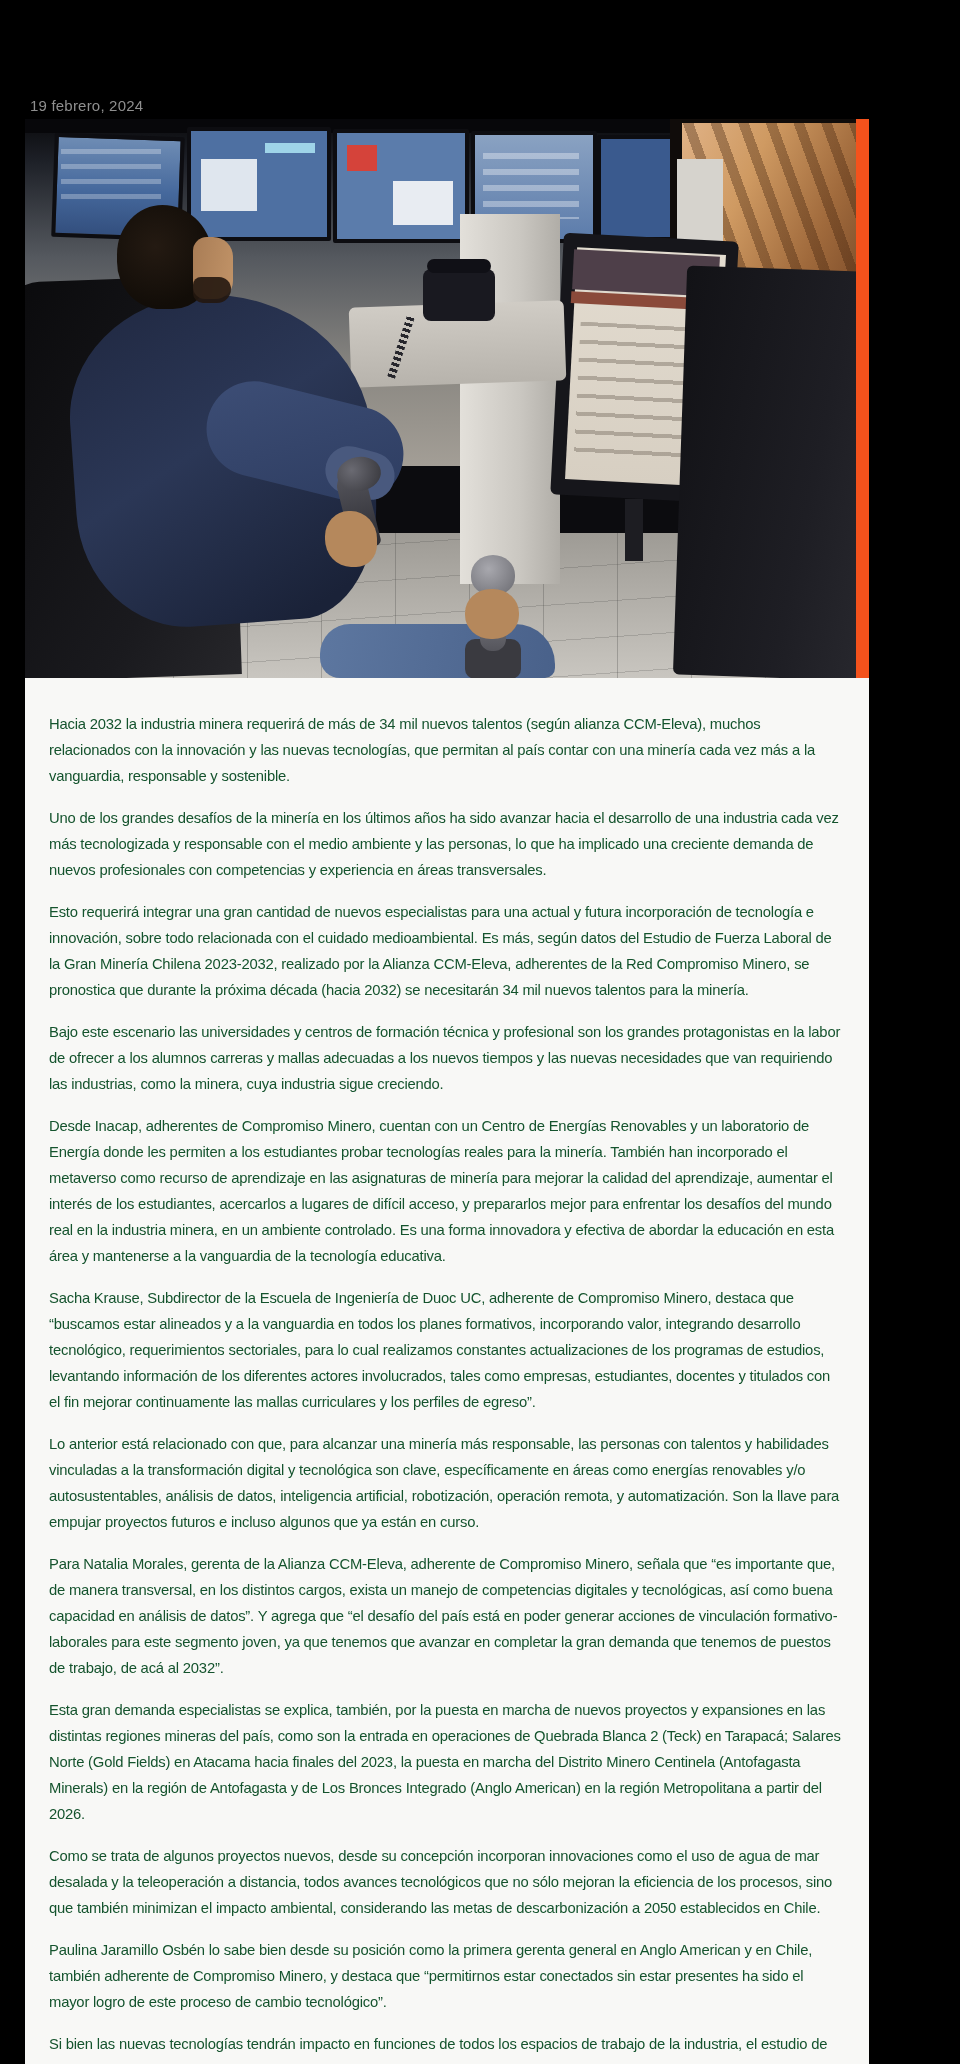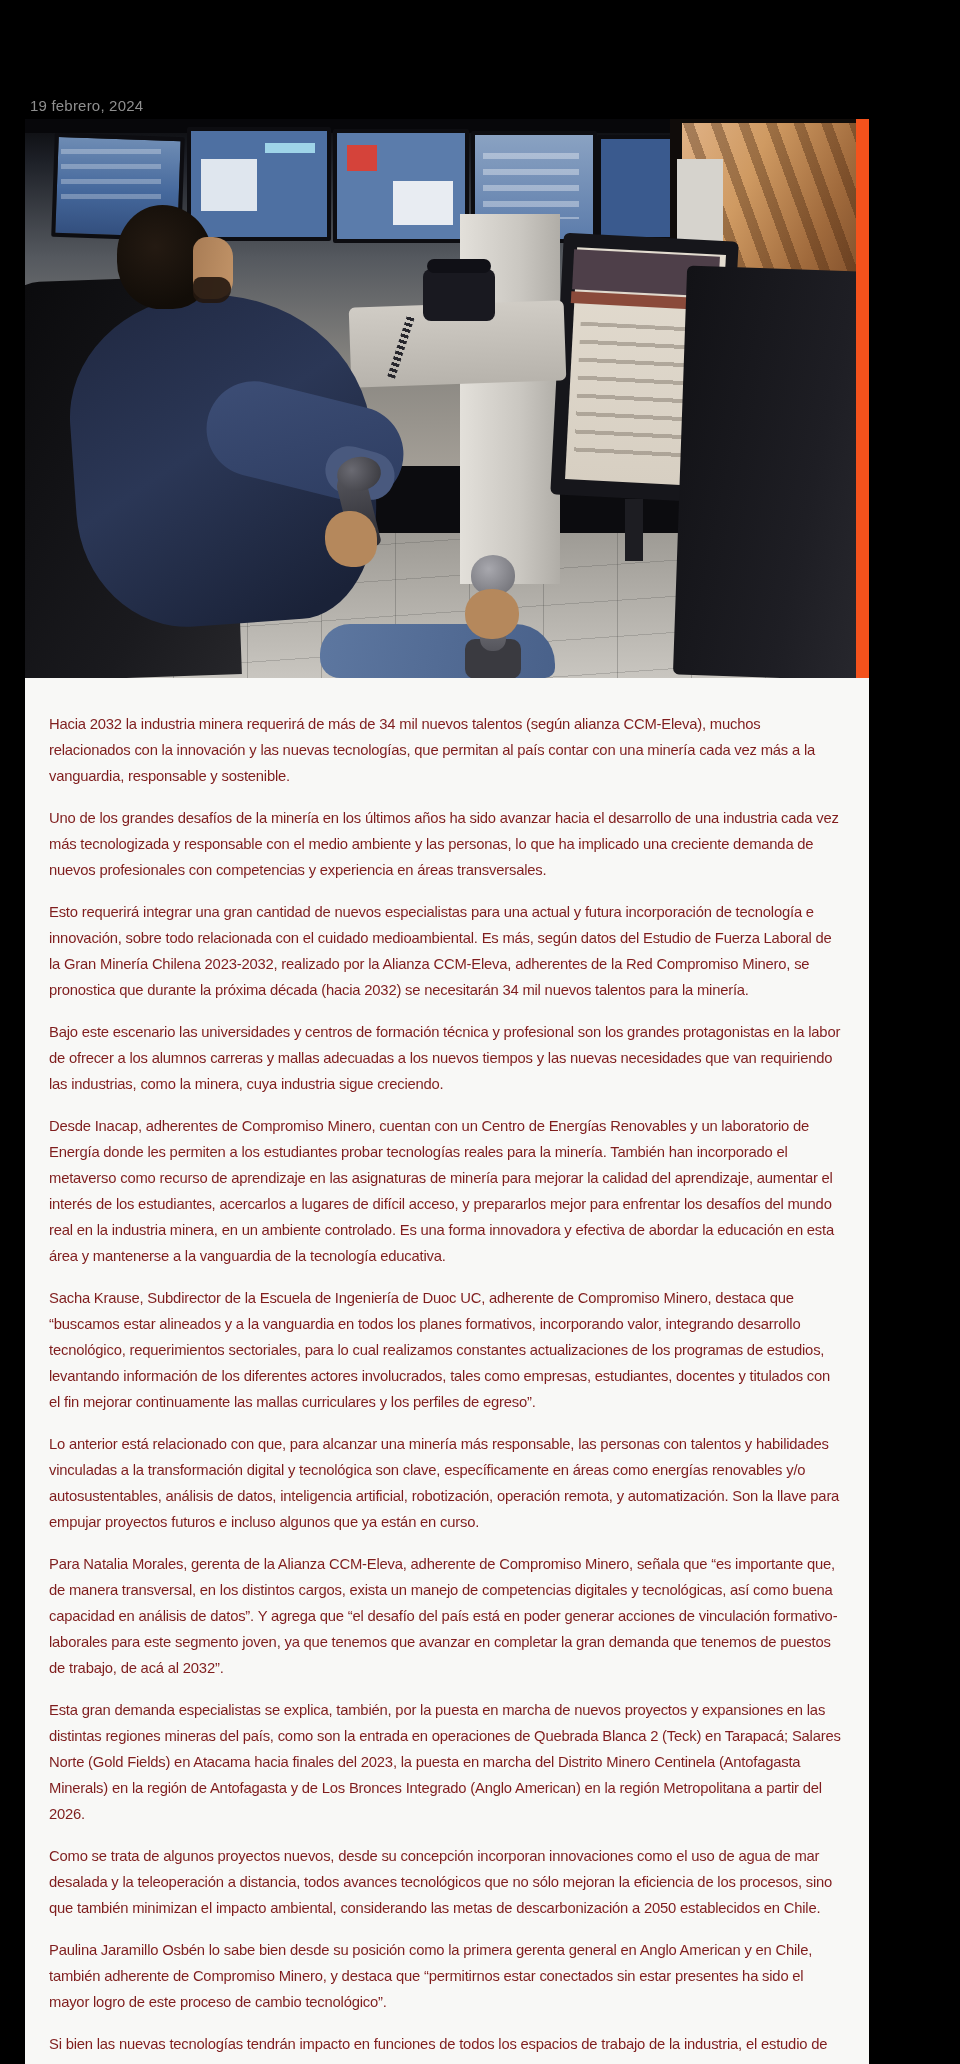--- a/index.html
+++ b/index.html
@@ -65,21 +65,21 @@
   .ctrl1-knob{left:312px;top:338px;width:44px;height:34px;background:radial-gradient(circle at 35% 35%,#6a6a72,#333338);border-radius:50%;transform:rotate(-10deg);}
   .ctrl1-stick{left:318px;top:352px;width:30px;height:78px;background:linear-gradient(#55555c,#2b2b31);border-radius:14px 14px 6px 6px;transform:rotate(-14deg);}
   .hand1{left:300px;top:392px;width:52px;height:56px;background:#b5885c;border-radius:45% 50% 40% 50%;}
   .jeans{left:295px;top:505px;width:235px;height:54px;background:linear-gradient(100deg,#5d77a0,#49618a);border-radius:30px 40px 10px 20px;}
   .ctrl2-base{left:440px;top:520px;width:56px;height:40px;background:#3a3a40;border-radius:10px;}
   .ctrl2-stick{left:455px;top:452px;width:26px;height:80px;background:linear-gradient(#9a9aa0,#55555c);border-radius:12px;}
   .ctrl2-knob{left:446px;top:436px;width:44px;height:40px;background:radial-gradient(circle at 40% 35%,#a8a8ae,#6a6a70);border-radius:50% 50% 45% 45%;}
   .hand2{left:440px;top:470px;width:54px;height:50px;background:#b5885c;border-radius:48%;}
   
   .article{background:#f8f8f6;height:1402px;box-sizing:border-box;padding:33px 24px 30px;overflow:hidden;}
-  .article p{margin:0 0 16px;font-size:14.8px;line-height:26px;color:#7f1d1d;letter-spacing:-.2px;}
+  .article p{margin:0 0 16px;font-size:14.8px;line-height:26px;color:#14532d;letter-spacing:-.2px;}
 </style>
 </head>
 <body>
 
 <div class="column">
 
   <div class="date-row">
     <span class="date">19 febrero, 2024</span>
   </div>
 

